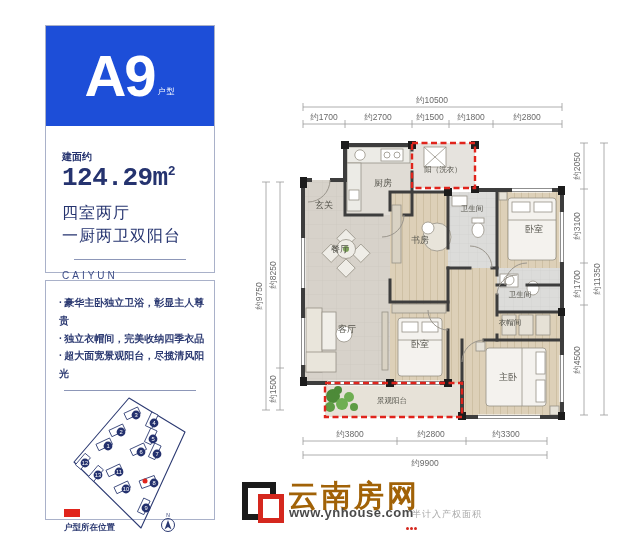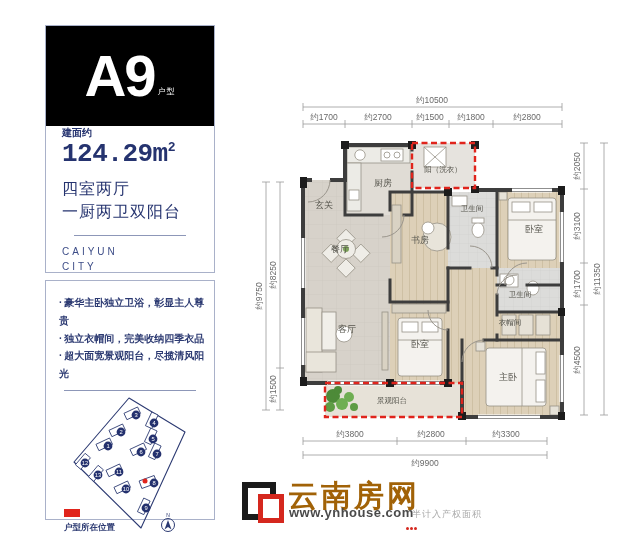--- a/index.html
+++ b/index.html
@@ -4,25 +4,25 @@
 <style>
   html,body{margin:0;padding:0;}
   body{
     width:640px;height:553px;position:relative;background:#ffffff;
     font-family:"Liberation Sans","DejaVu Sans",sans-serif;overflow:hidden;
   }
   
   .card{position:absolute;left:45px;width:170px;background:#fff;border:1px solid #a9b1c9;box-sizing:border-box;}
   .card1{top:25px;height:248px;}
   .card2{top:280px;height:240px;}
-  .card1-header{height:100px;background:#000000;color:#fff;display:flex;align-items:center;justify-content:center;}
+  .card1-header{height:100px;background:#1d4ed8;color:#fff;display:flex;align-items:center;justify-content:center;}
   .code-wrap{position:relative;display:flex;align-items:flex-end;}
   .unit-code{font-size:58px;font-weight:800;line-height:1;letter-spacing:-2px;}
   .code-tag{font-size:8px;margin-left:3px;margin-bottom:8px;letter-spacing:1px;}
-  .card1-body{padding:0 16px 0 16px;color:#25336f;}
+  .card1-body{padding:24px 16px 0 16px;color:#25336f;}
   .area-label{font-size:10px;font-weight:700;}
   .area-value{font-size:26px;font-weight:800;line-height:1.15;letter-spacing:-0.5px;font-family:Liberation Mono, monospace;}
   .area-value sup{font-size:13px;}
   .type-lines{margin-top:7px;font-size:16px;font-weight:500;line-height:1.45;letter-spacing:1px;}
   .divider{border:none;border-top:1px solid #8d97b8;width:112px;margin:12px auto 8px auto;}
   .brand{text-align:left;font-size:10px;letter-spacing:3px;color:#3c4c87;line-height:1.5;}
   .features{margin:13px 6px 0 13px;font-size:10px;line-height:1.78;color:#2c3a72;font-weight:600;letter-spacing:0;}
   .feature-item::before{content:"·";margin-right:2px;}
   .card2 .divider{width:132px;margin:7px auto 2px auto;}
   .siteplan-svg{display:block;margin:0 auto;}

